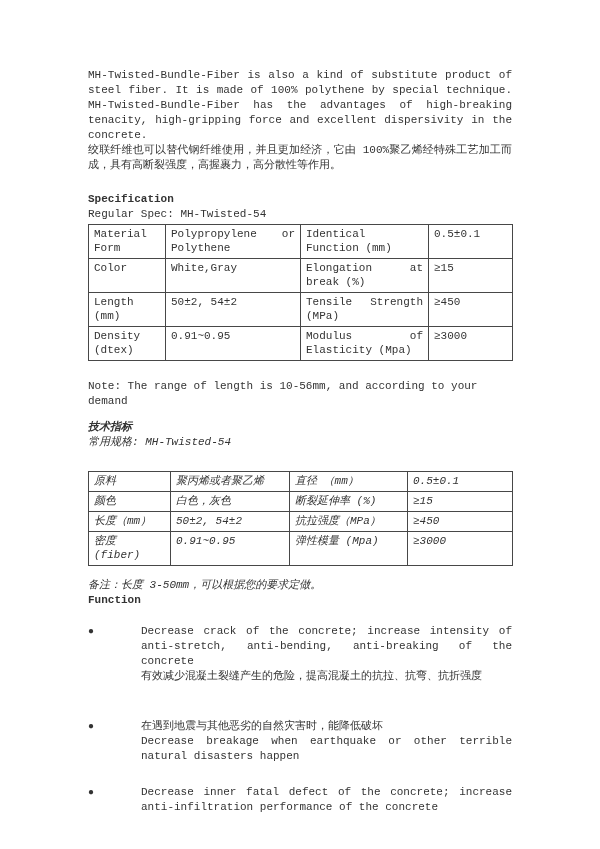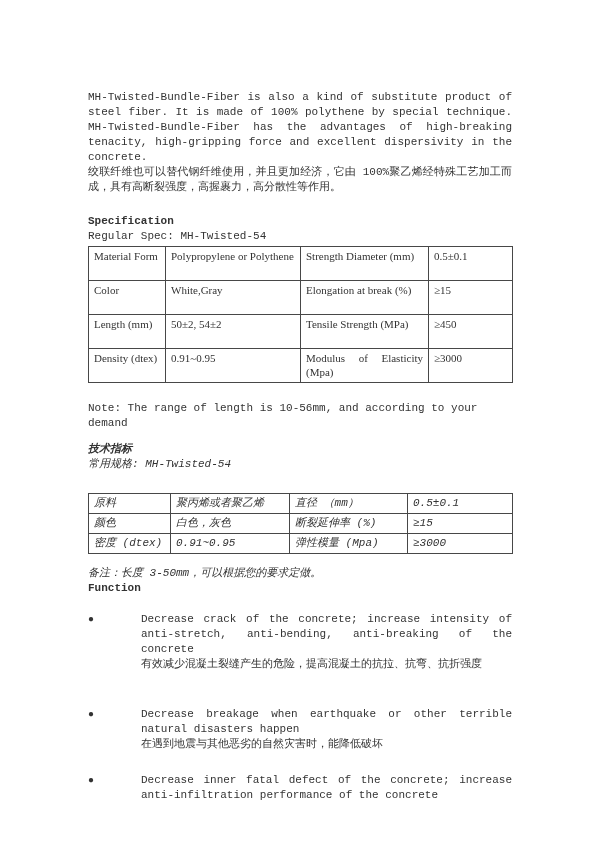--- a/index.html
+++ b/index.html
@@ -5,21 +5,21 @@
   html, body {
     margin: 0;
     padding: 0;
     background: #ffffff;
   }
   .page {
     position: relative;
     width: 600px;
     height: 849px;
     box-sizing: border-box;
-    padding: 90px 88px 30px 88px;
+    padding: 68px 88px 30px 88px;
     background: #ffffff;
     font-family: "Liberation Mono", "DejaVu Sans Mono", monospace;
     font-size: 11px;
     line-height: 15px;
     color: #333333;
     overflow: hidden;
   }
   .jt { text-align: justify; }
 
   .intro { margin-bottom: 19px; }
@@ -33,21 +33,21 @@
     margin-top: 2px;
   }
   td {
     border: 1px solid #474747;
     padding: 2px 5px 3px 5px;
     vertical-align: top;
     line-height: 14px;
     overflow: hidden;
     word-wrap: break-word;
   }
-  .t1 td { height: 28px; font-family: Liberation Serif, serif; }
+  .t1 td { height: 28px; }
   .t2 td { height: 14px; }
   td.jt { text-align: justify; }
 
   .spec-note { margin-top: 18px; margin-bottom: 11px; }
   .tech-block { margin-top: 11px; font-style: italic; }
   .t2 { margin-top: 21px; }
   .tech-note { margin-top: 12px; }
 
   .bullets { margin-top: 16px; }
   .bullet { display: flex; }
@@ -78,21 +78,21 @@
       <colgroup>
         <col style="width:77px">
           <col style="width:135px">
           <col style="width:128px">
           <col style="width:84px">
       </colgroup>
       <tbody>
         <tr>
           <td>Material Form</td>
           <td class="jt">Polypropylene or Polythene</td>
-          <td class="jt">Strength Diameter (mm)</td>
+          <td class="jt">Identical Function (mm)</td>
           <td>0.5±0.1</td>
         </tr>
         <tr>
           <td>Color</td>
           <td>White,Gray</td>
           <td class="jt">Elongation at break (%)</td>
           <td>≥15</td>
         </tr>
         <tr>
           <td>Length (mm)</td>
@@ -130,21 +130,27 @@
           <td>直径 （mm）</td>
           <td>0.5±0.1</td>
         </tr>
         <tr>
           <td>颜色</td>
           <td>白色，灰色</td>
           <td>断裂延伸率 (%)</td>
           <td>≥15</td>
         </tr>
         <tr>
-          <td>密度 (dtex)</td>
+          <td>长度（mm）</td>
+          <td>50±2, 54±2</td>
+          <td>抗拉强度（MPa）</td>
+          <td>≥450</td>
+        </tr>
+        <tr>
+          <td>密度 (fiber)</td>
           <td>0.91~0.95</td>
           <td>弹性模量 (Mpa)</td>
           <td>≥3000</td>
         </tr>
       </tbody>
     </table>
 
     <div class="tech-note">备注：长度 3-50mm，可以根据您的要求定做。</div>
   </div>
 
@@ -157,22 +163,22 @@
         <span class="dot">●</span>
         <span class="bt">
           <div class="jt">Decrease crack of the concrete; increase intensity of anti-stretch, anti-bending, anti-breaking of the concrete</div>
           <div class="jt">有效减少混凝土裂缝产生的危险，提高混凝土的抗拉、抗弯、抗折强度</div>
         </span>
       </div>
 
       <div class="bullet bullet-2">
         <span class="dot">●</span>
         <span class="bt">
+          <div class="jt">在遇到地震与其他恶劣的自然灾害时，能降低破坏</div>
           <div class="jt">Decrease breakage when earthquake or other terrible natural disasters happen</div>
-          <div class="jt">在遇到地震与其他恶劣的自然灾害时，能降低破坏</div>
         </span>
       </div>
 
       <div class="bullet bullet-3">
         <span class="dot">●</span>
         <span class="bt">
           <div class="jt">Decrease inner fatal defect of the concrete; increase anti-infiltration performance of the concrete</div>
         </span>
       </div>
 

